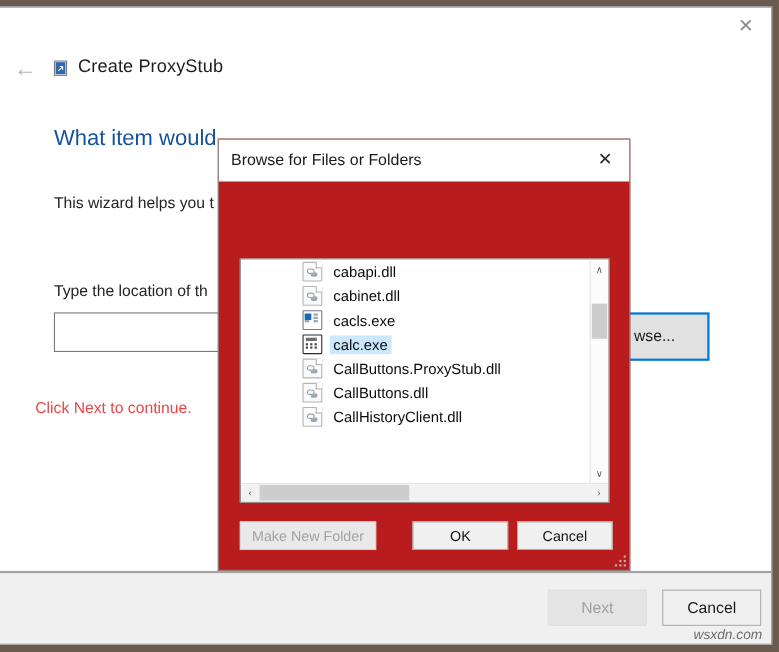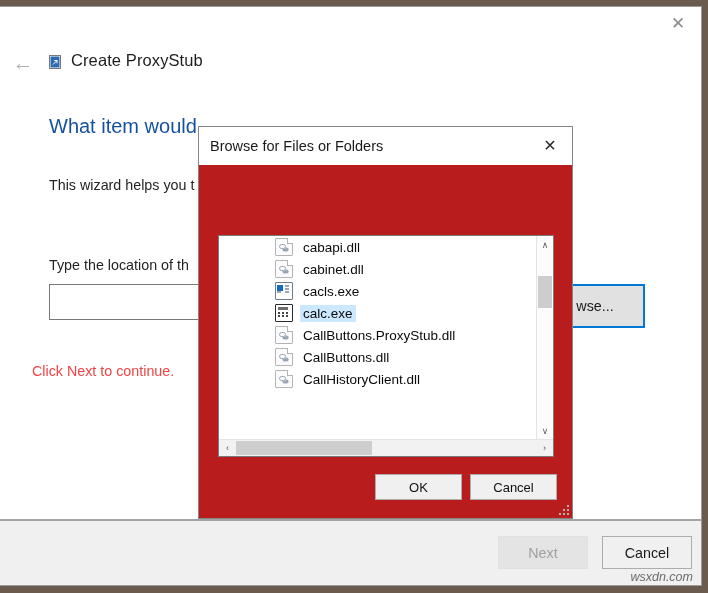--- a/index.html
+++ b/index.html
@@ -547,20 +547,21 @@
         <div id="vs-down" class="vs-arrow">∨</div>
       </div>
 
       <div id="hscroll">
         <div id="hs-left" class="hs-arrow">‹</div>
         <div id="hs-thumb"></div>
         <div id="hs-right" class="hs-arrow">›</div>
       </div>
     </div>
 
+    <button id="make-new-folder" class="dlg-btn">Make New Folder</button>
     <button id="ok-button" class="dlg-btn">OK</button>
     <button id="dialog-cancel-button" class="dlg-btn">Cancel</button>
 
     <div id="resize-grip">
       <div class="grip-dot" style="right:0px;bottom:0px;"></div>
       <div class="grip-dot" style="right:4px;bottom:0px;"></div>
       <div class="grip-dot" style="right:8px;bottom:0px;"></div>
       <div class="grip-dot" style="right:0px;bottom:4px;"></div>
       <div class="grip-dot" style="right:4px;bottom:4px;"></div>
       <div class="grip-dot" style="right:0px;bottom:8px;"></div>

